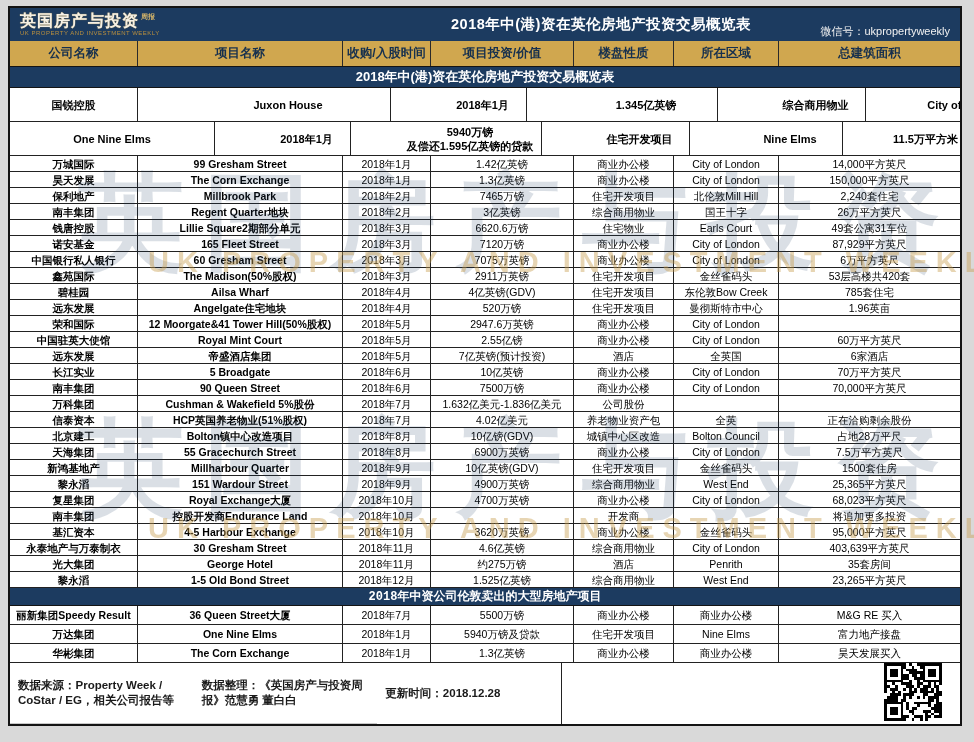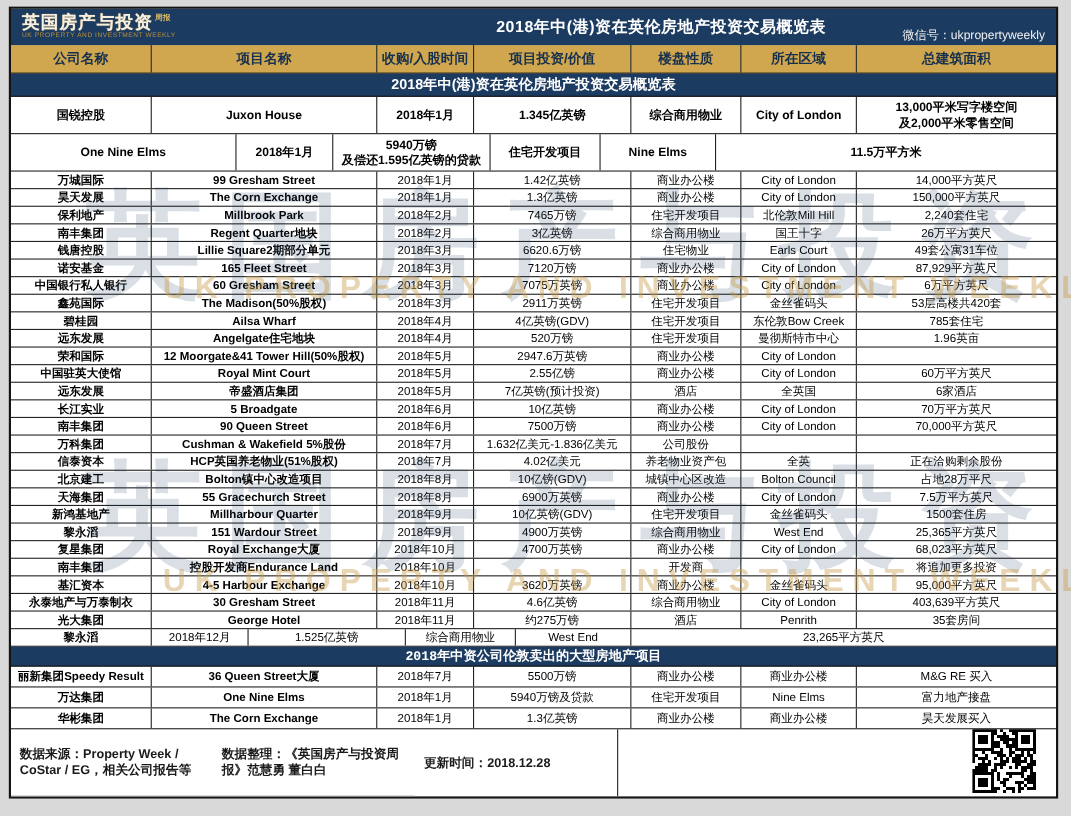--- a/index.html
+++ b/index.html
@@ -38,21 +38,21 @@
   .sectionbar{
     background:#1c3b60;color:#fff;text-align:center;font-weight:bold;
     display:flex;align-items:center;justify-content:center;flex:0 0 auto;
     border-bottom:1px solid #141414;box-sizing:border-box;
   }
   #section1{height:21px;font-size:13px;}
   #section2{height:18px;font-size:12px;font-family:Liberation Mono, monospace;}
   
   .rows{flex:0 0 auto;}
   .trow{display:flex;border-bottom:1px solid #222;box-sizing:border-box;height:16px;}
-  .trow.tall{height:34px;}
+  .trow.tall{height:34px;gap:48px;}
   .trow.sold{height:19px;}
   .trow .cell{
     display:flex;align-items:center;justify-content:center;text-align:center;
     font-size:10.5px;line-height:12px;color:#000;
     border-right:1px solid #222;box-sizing:border-box;height:100%;
     white-space:pre-line;overflow:hidden;padding:0 2px;
   }
   .trow .cell:last-child{border-right:none;}
   .trow.tall .cell{font-size:11px;line-height:14px;font-weight:bold;}
   .trow .cell.c0, .trow .cell.c1{font-weight:bold;}
@@ -357,20 +357,21 @@
         <div class="cell c0">光大集团</div>
         <div class="cell c1">George Hotel</div>
         <div class="cell c2">2018年11月</div>
         <div class="cell c3">约275万镑</div>
         <div class="cell c4">酒店</div>
         <div class="cell c5">Penrith</div>
         <div class="cell c6">35套房间</div>
       </div>
       <div class="trow ">
         <div class="cell c0">黎永滔</div>
+        <div class="cell c1">1-5 Old Bond Street</div>
         <div class="cell c2">2018年12月</div>
         <div class="cell c3">1.525亿英镑</div>
         <div class="cell c4">综合商用物业</div>
         <div class="cell c5">West End</div>
         <div class="cell c6">23,265平方英尺</div>
       </div>
     </div>
 
   <div class="sectionbar" id="section2">2018年中资公司伦敦卖出的大型房地产项目</div>
 

